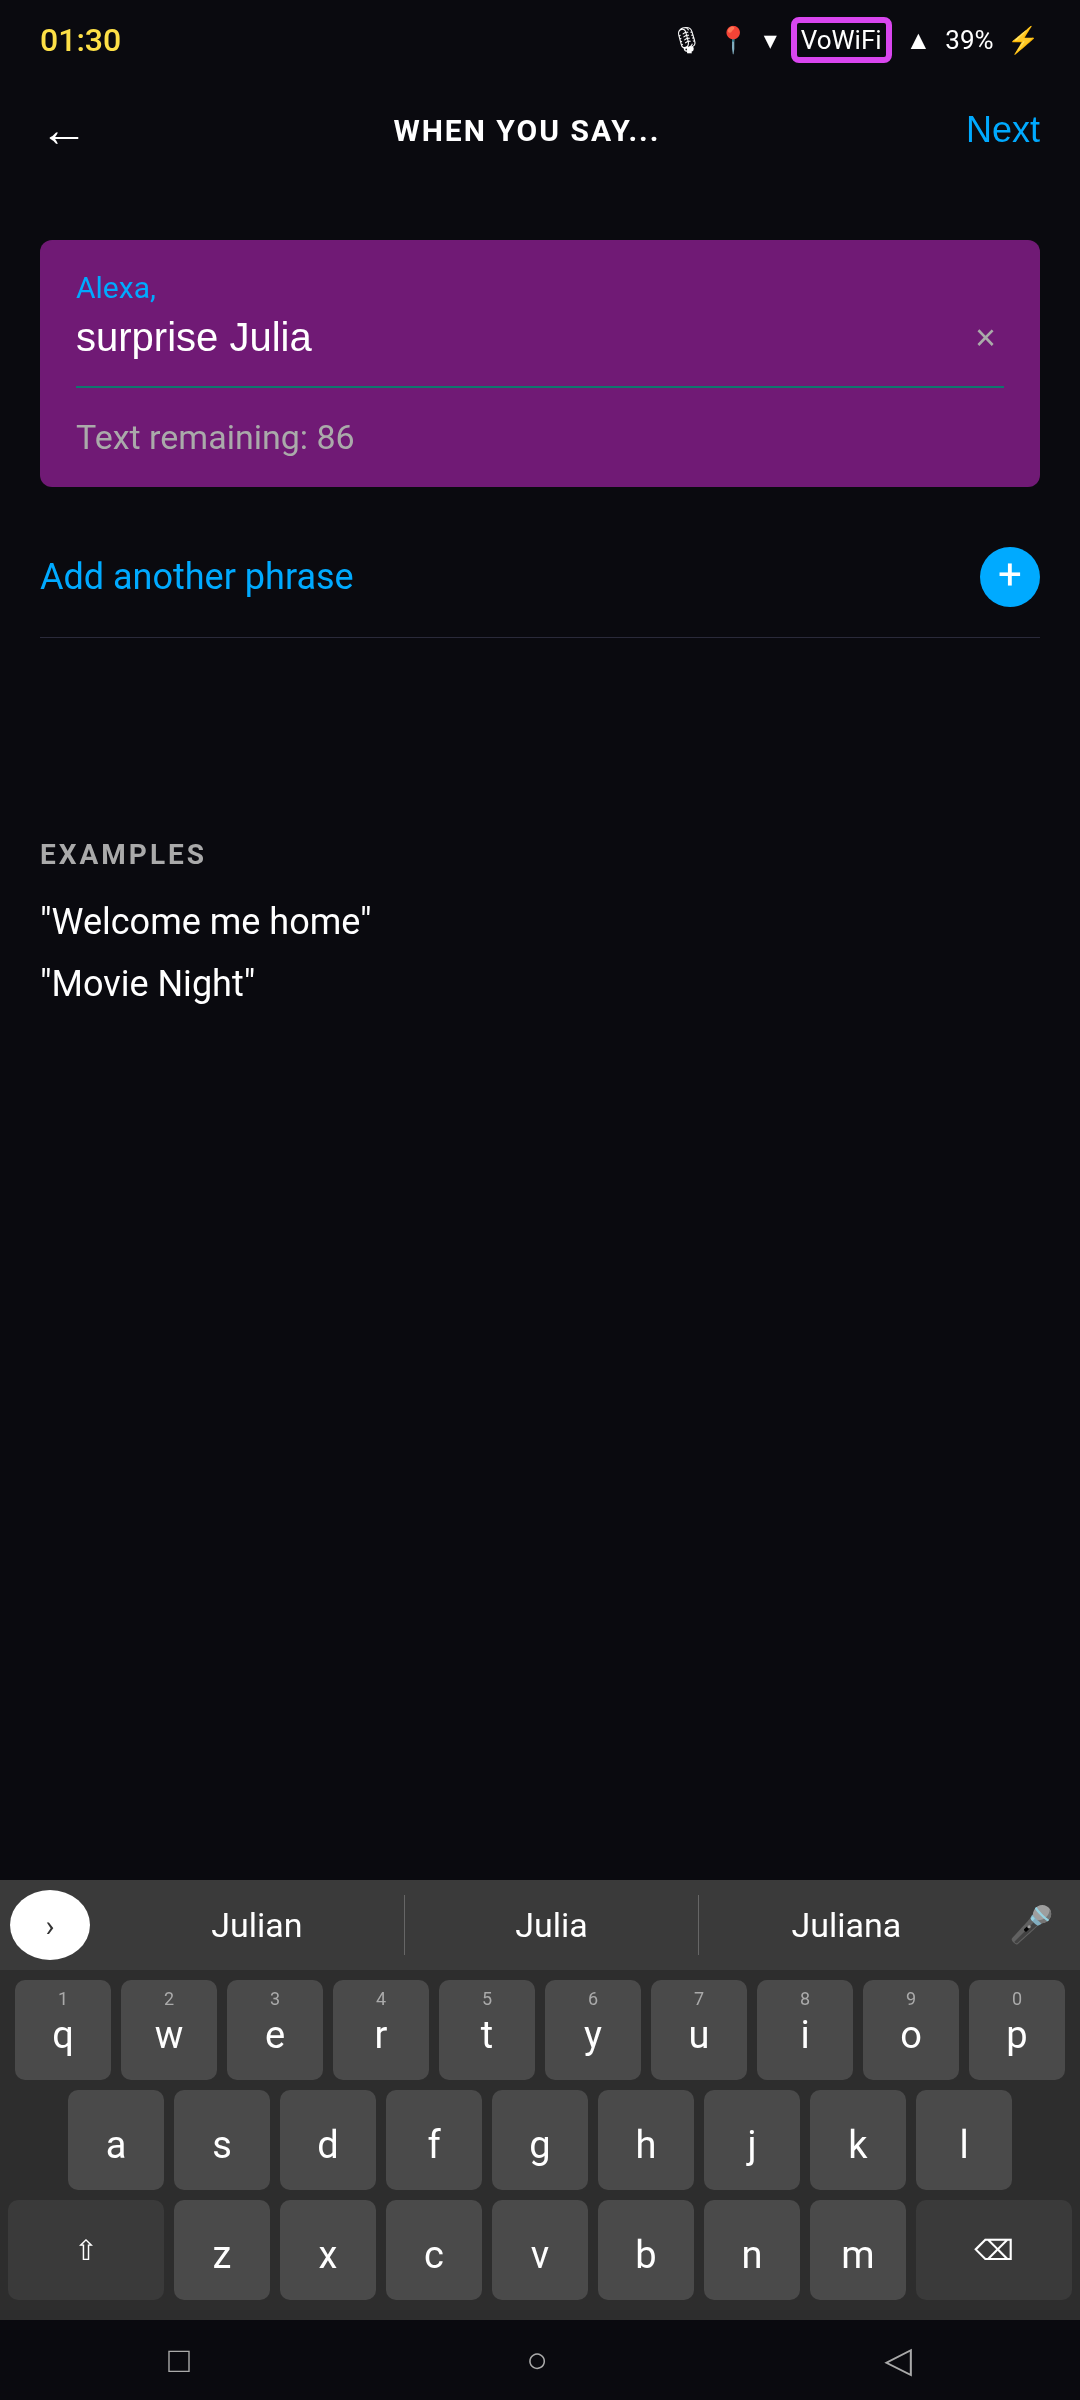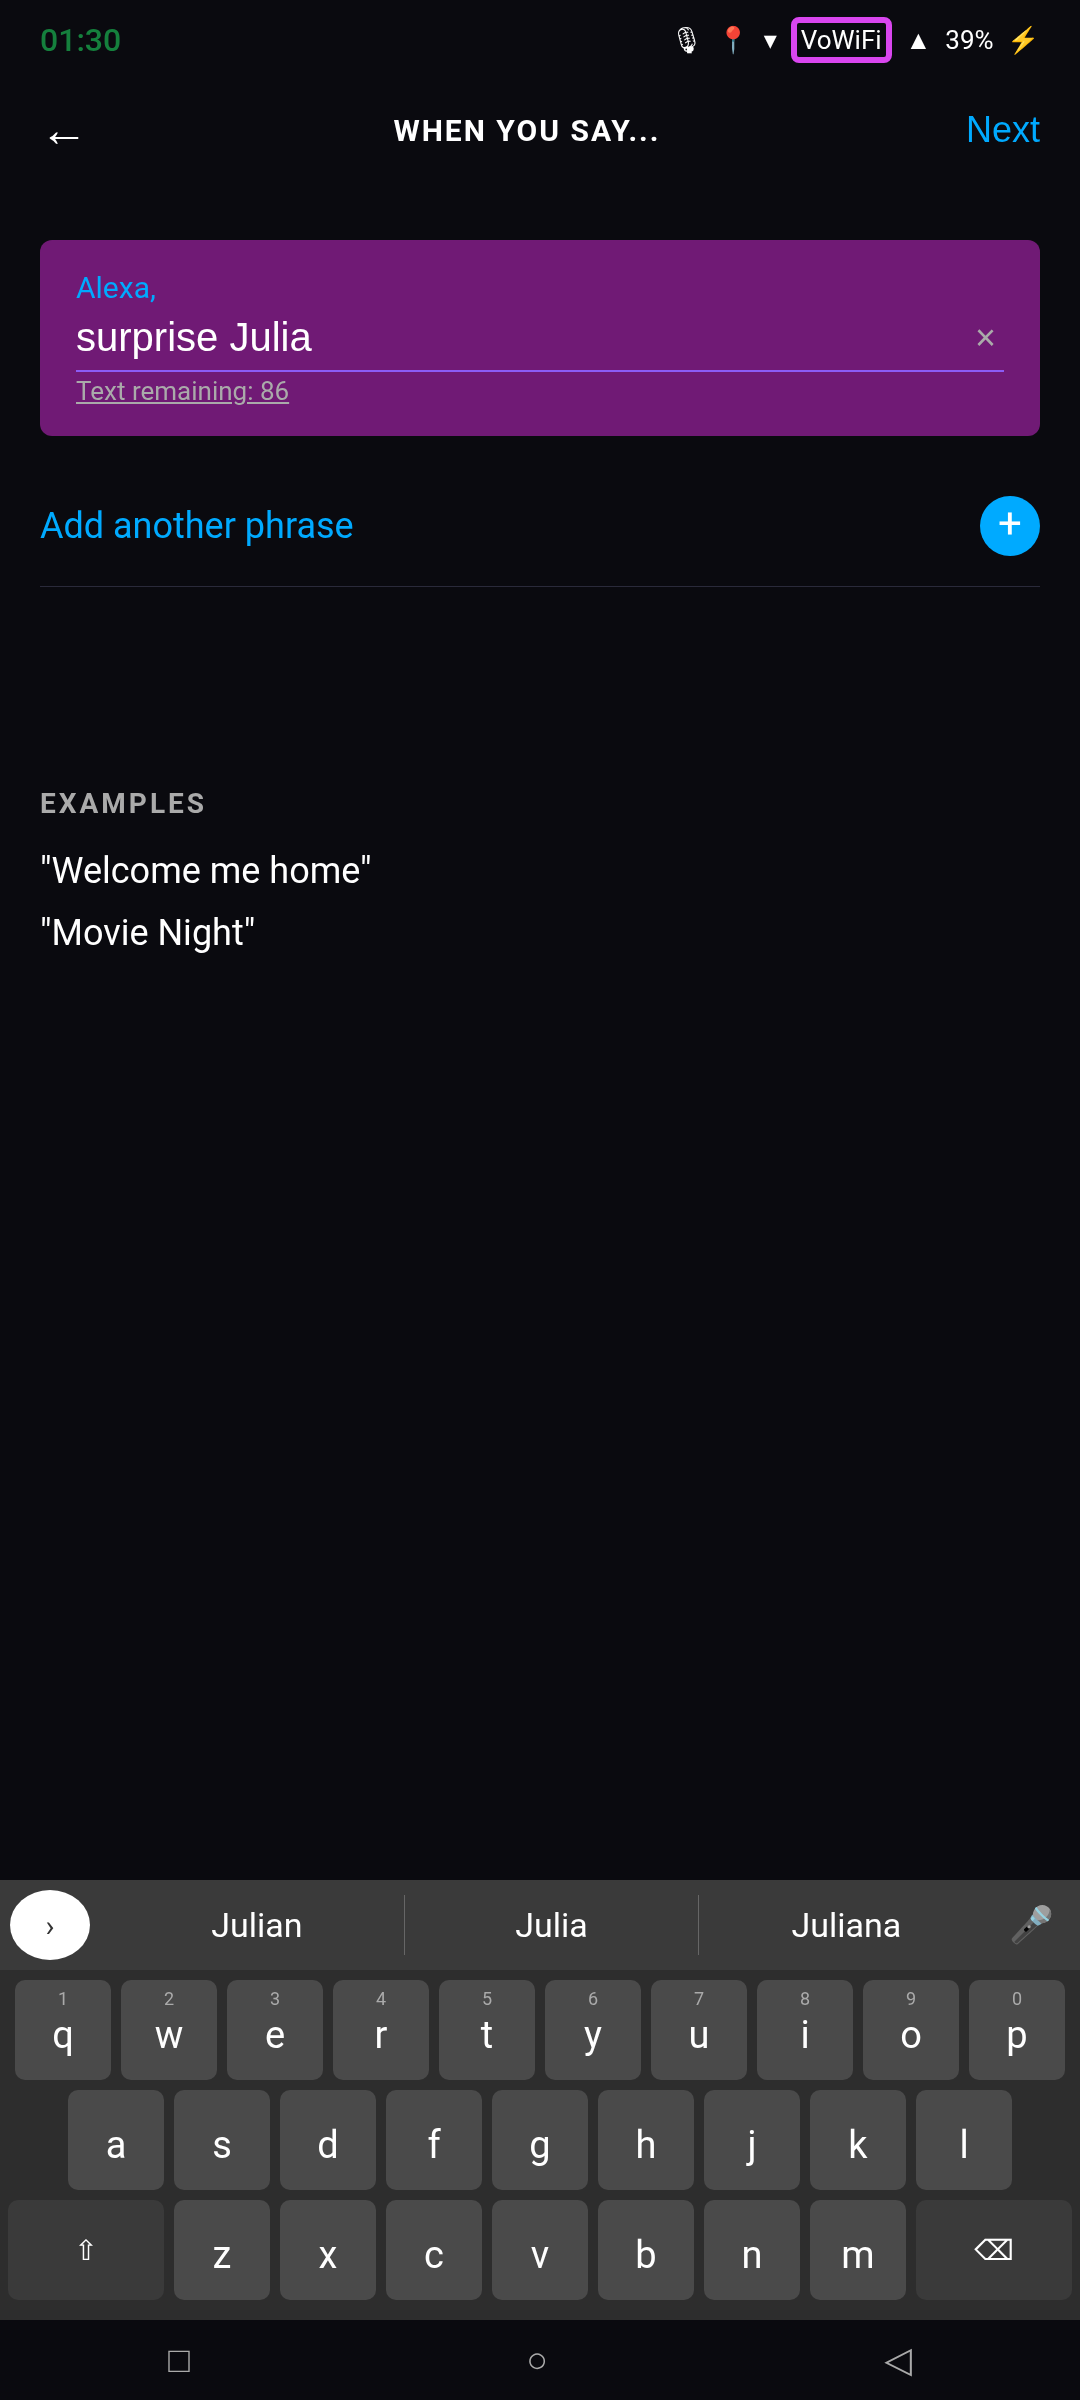--- a/index.html
+++ b/index.html
@@ -21,21 +21,21 @@
       height: 80px;
       display: flex;
       align-items: center;
       justify-content: space-between;
       padding: 0 40px;
     }
 
     .status-time {
       font-size: 32px;
       font-weight: 500;
-      color: #15803d;
+      color: #fde047;
     }
 
     .status-icons {
       display: flex;
       align-items: center;
       gap: 14px;
     }
 
     .status-icons span {
       font-size: 26px;
@@ -98,22 +98,22 @@
 
     .input-label {
       font-size: 30px;
       color: #00aaff;
       margin-bottom: 10px;
     }
 
     .input-row {
       display: flex;
       align-items: center;
-      border-bottom: 2px solid #8b5cf6;
-      padding-bottom: 10px;
+      border-bottom: 2px solid #0f766e;
+      padding-bottom: 26px;
     }
 
     .phrase-input {
       flex: 1;
       background: transparent;
       border: none;
       outline: none;
       font-size: 40px;
       color: #ffffff;
       font-weight: 400;
@@ -126,24 +126,23 @@
     .clear-btn {
       font-size: 36px;
       color: #aaaaaa;
       background: none;
       border: none;
       cursor: pointer;
       padding: 0 8px;
     }
 
     .text-remaining {
-      font-size: 26px;
+      font-size: 34px;
       color: #aaaaaa;
-      margin-top: 4px;
-      text-decoration: underline;
+      margin-top: 29px;
     }
 
     
     .add-phrase-row {
       display: flex;
       align-items: center;
       justify-content: space-between;
       padding: 40px 0 30px 0;
       border-bottom: 1px solid #2a2a3a;
       cursor: pointer;

